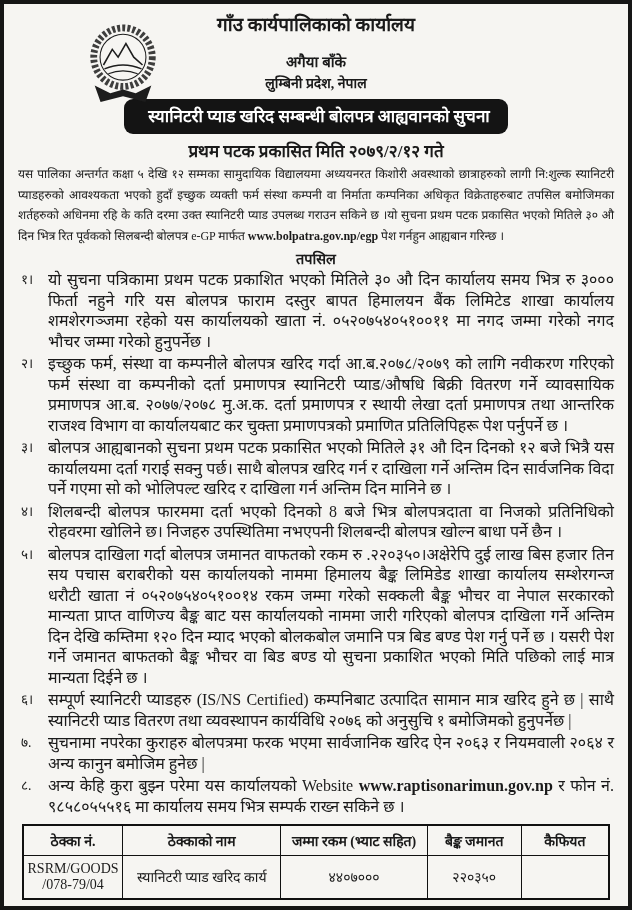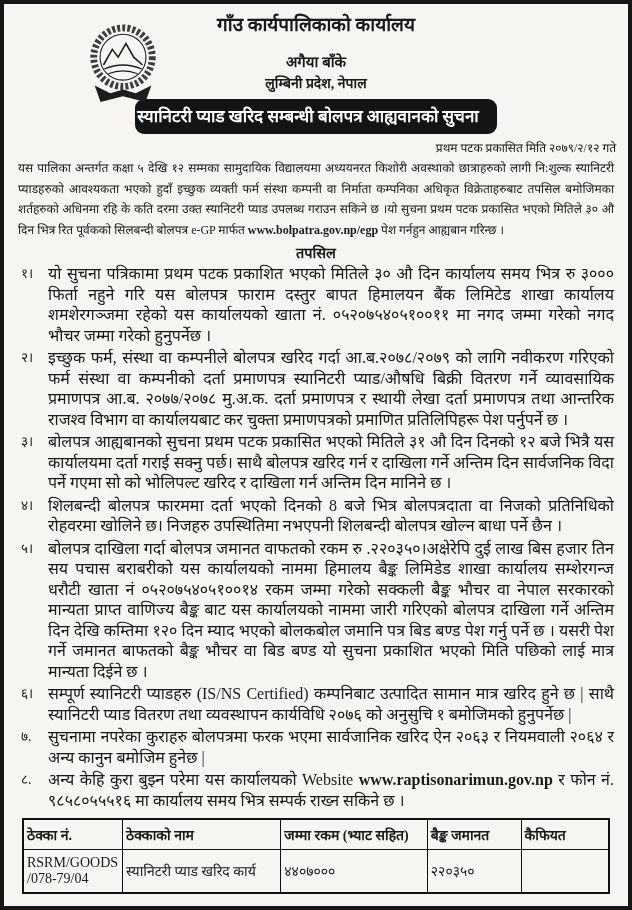--- a/index.html
+++ b/index.html
@@ -25,45 +25,45 @@
     width: 82px; height: 92px;
   }
   .org-name   { font-size: 26px; font-weight: bold; margin: 4px 0 2px 0; letter-spacing: 0.5px; }
   .office     { font-size: 19px; font-weight: bold; margin: 3px 0 14px 0; }
   .address    { font-size: 15px; font-weight: bold; margin: 2px 0 1px 0; }
   .province   { font-size: 14px; font-weight: bold; margin: 2px 0 2px 0; }
   .banner {
     display: inline-block;
     background: #141414; color: #ffffff;
     font-size: 17px; font-weight: bold;
-    padding: 5px 18px 7px 2px;
+    padding: 5px 18px 7px 24px;
     border-radius: 9px;
     margin-top: 5px;
   }
-  .date-line { text-align: right; font-size: 12px; font-weight: normal; margin: 5px 0 2px 0; }
+  .date-line { text-align: center; font-size: 17px; font-weight: bold; margin: 5px 0 2px 0; }
   
   .intro {
     font-size: 12px; line-height: 20.5px;
     text-align: justify; margin: 1px 2px;
   }
   .b-latin { font-weight: bold; }
   .tapsil-heading { text-align: center; font-weight: bold; font-size: 14.5px; margin: 2px 0; }
   .items { margin: 0 2px; }
   .item { display: flex; margin-bottom: 2px; }
   .item .num { flex: none; width: 30px; font-size: 13.6px; line-height: 20.5px; padding-left: 3px; }
   .item .itext { flex: 1; font-size: 16px; line-height: 20.5px; text-align: justify; }
   
   table.contract {
     width: 98%; margin: 7px auto 0 auto;
     border-collapse: collapse;
     border: 2px solid #111111;
   }
   table.contract th, table.contract td {
     border: 1.6px solid #111111;
-    text-align: left; vertical-align: middle;
+    text-align: center; vertical-align: middle;
     padding: 0 3px;
   }
   table.contract th { font-size: 14px; font-weight: bold; height: 30px; }
   table.contract td { font-size: 14px; height: 44px; }
   td.cno { font-size: 12.5px; font-family: "Liberation Serif", serif; line-height: 16px; }
   td.amount { font-size: 15px; }
 </style>
 </head>
 <body>
 

